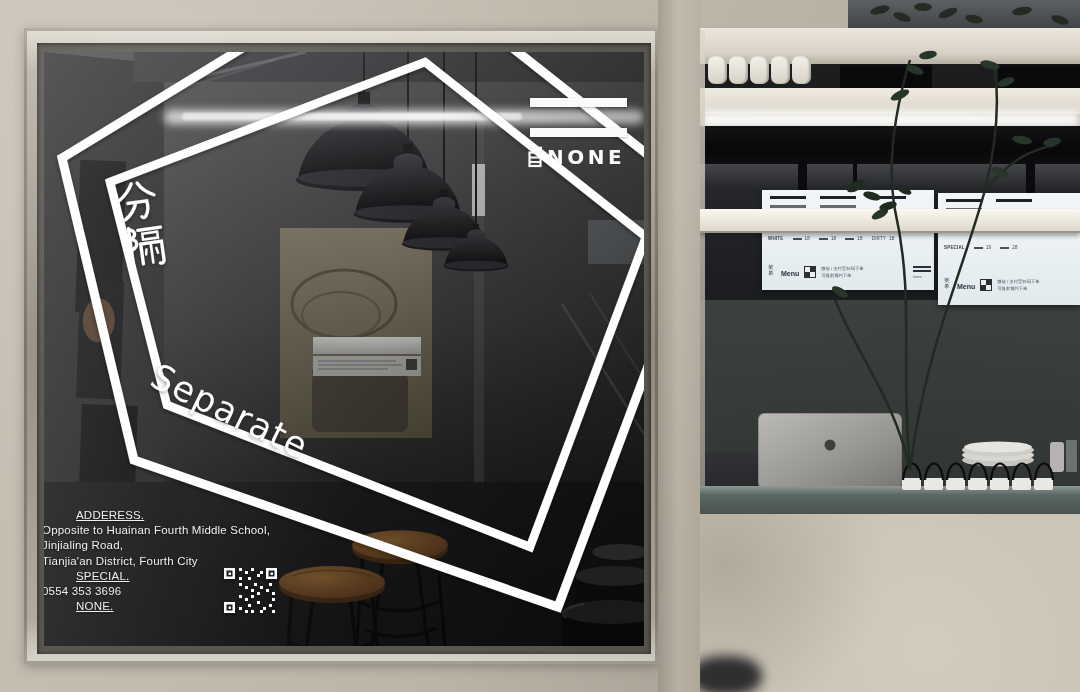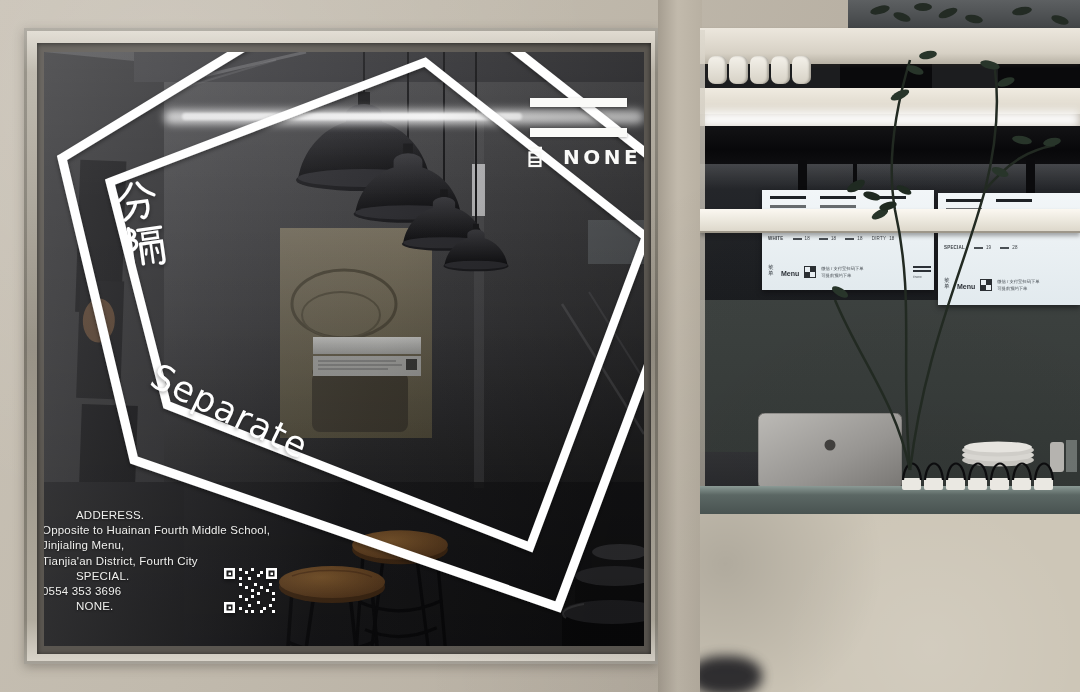--- a/index.html
+++ b/index.html
@@ -27,25 +27,25 @@
   svg{display:block;}
   .interior-svg{left:0;top:0;z-index:1;}
   .vinyl-svg{left:0;top:0;z-index:4;}
 
   .separate{left:118px;top:304px;z-index:5;transform:rotate(26deg);transform-origin:0 0;
     font-family:"DejaVu Sans",sans-serif;font-size:35px;color:#fff;letter-spacing:1.5px;
     text-shadow:0 2px 4px rgba(0,0,0,.35);white-space:nowrap;}
   .logo{left:483px;top:46px;z-index:5;width:120px;}
   .logo-bar{width:97px;height:9px;background:#fafaf8;margin-left:3px;box-shadow:0 1px 3px rgba(0,0,0,.3);}
   .logo-bar.b2{margin-top:21px;}
-  .logo-row{display:flex;align-items:center;gap:20px;margin-top:8px;}
+  .logo-row{display:flex;align-items:center;gap:4px;margin-top:8px;}
   .logo-word{font-family:"DejaVu Sans",sans-serif;font-weight:bold;font-size:20px;letter-spacing:3.5px;color:#fafaf8;}
   .address{left:-2px;top:456px;width:280px;z-index:5;color:#efefed;font-size:11.5px;line-height:15.2px;
     letter-spacing:.2px;text-shadow:0 1px 2px rgba(0,0,0,.5);}
-  .address .hd{padding-left:34px;}
+  .address .hd{padding-left:34px;text-decoration:underline;}
 
   
   .mullion{left:658px;top:0;width:44px;height:692px;
     background:linear-gradient(90deg,#a59d90,#c2baac 45%,#b8b0a2);}
 
   
   .right-sec{left:700px;top:0;width:380px;height:692px;overflow:hidden;}
   .rs-topdark{left:148px;top:0;width:232px;height:30px;background:linear-gradient(180deg,#5d6062,#404345);}
   .rs-beam{left:0;top:28px;width:380px;height:36px;background:linear-gradient(180deg,#ece7dd,#d7d1c5 70%,#b7b1a4);
     box-shadow:0 2px 3px rgba(40,38,33,.4);}
@@ -318,21 +318,21 @@
           <rect x="2.5" y="6.5" width="11" height="13.5" stroke-width="2.2"></rect>
           <path d="M2.5,11.5 L13.5,11.5 M2.5,16 L13.5,16" stroke-width="1.8"></path>
         </svg>
         <span class="logo-word">NONE</span>
       </div>
     </div>
 
     <div class="abs address">
       <div class="hd">ADDERESS.</div>
       <div>Opposite to Huainan Fourth Middle School,</div>
-      <div>Jinjialing Menu,</div>
+      <div>Jinjialing Road,</div>
       <div>Tianjia'an District, Fourth City</div>
       <div class="hd">SPECIAL.</div>
       <div>0554 353 3696</div>
       <div class="hd">NONE.</div>
     </div>
   </div>
 
   <div class="abs mullion"></div>
 
   <div class="abs right-sec">

